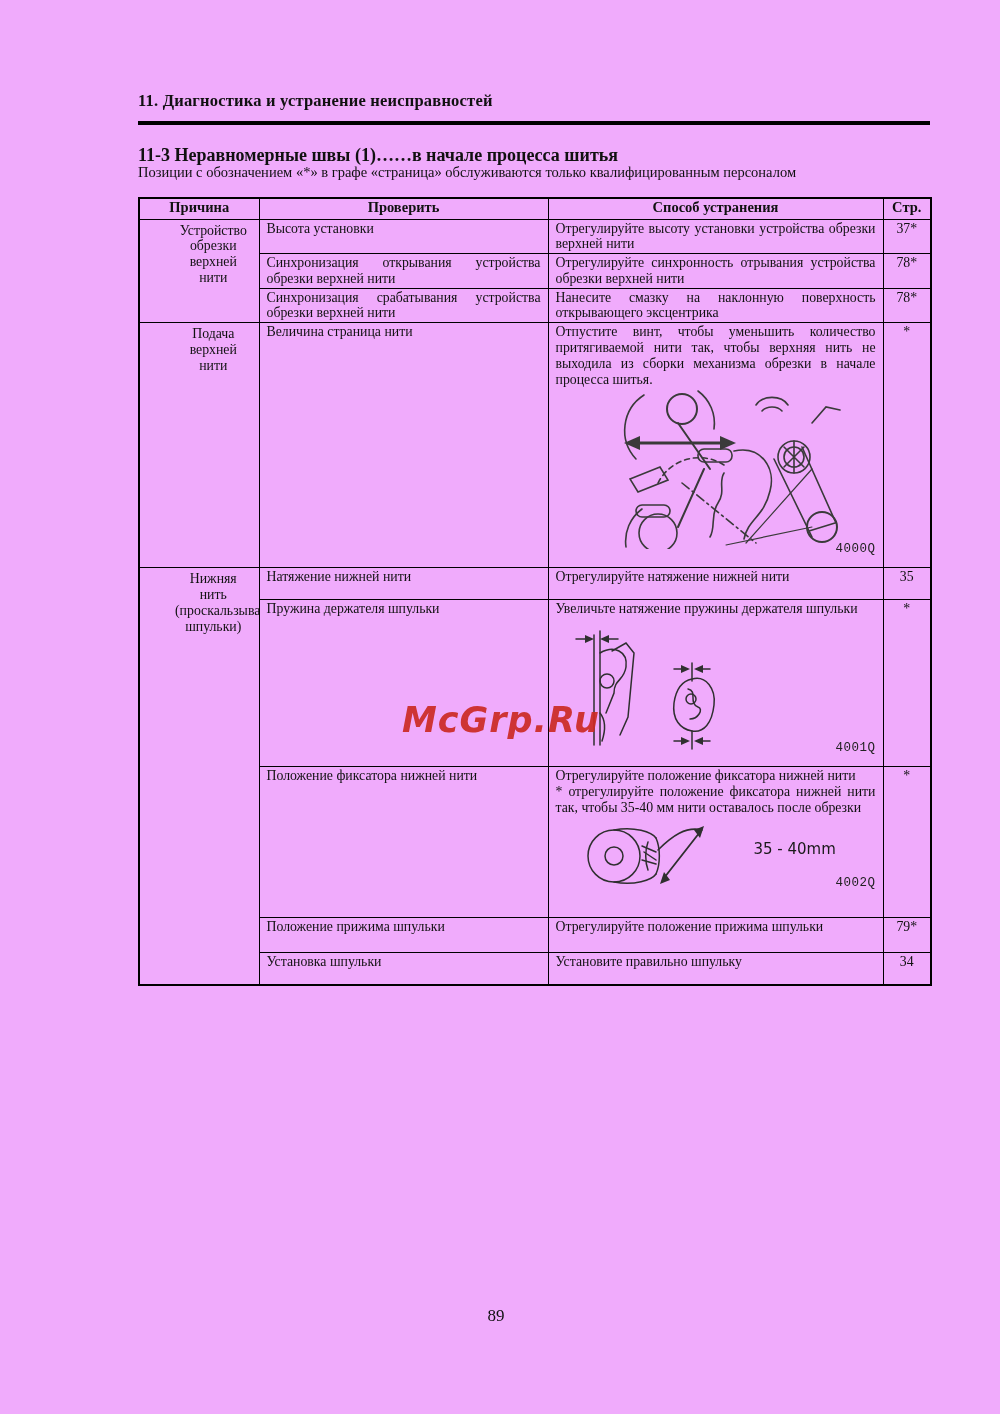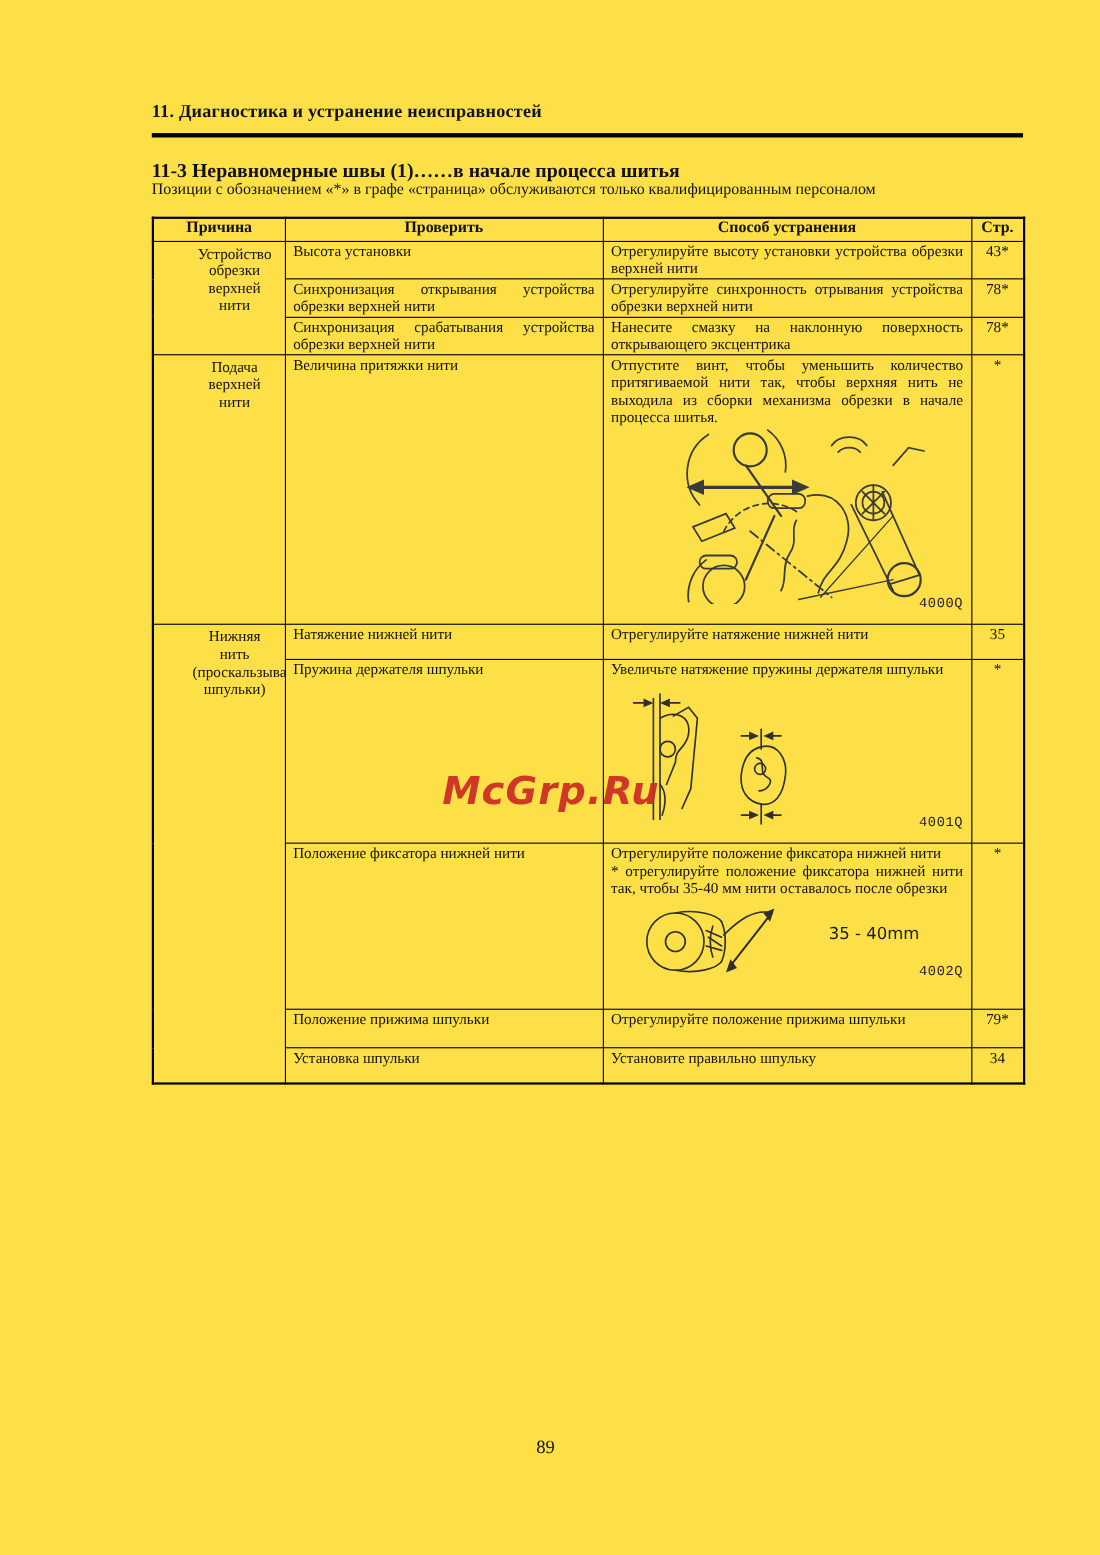--- a/index.html
+++ b/index.html
@@ -1,17 +1,17 @@
 <!DOCTYPE html>
 <html><head>
 <meta charset="utf-8">
 <style>
   html,body{margin:0;padding:0;background:#ffffff;}
   .page{
-    position:relative;width:1000px;height:1414px;background:#fde047;
+    position:relative;width:1000px;height:1414px;background:#f0abfc;
     font-family:"Liberation Serif","DejaVu Serif",serif;color:#111;overflow:hidden;
   }
   .doc-header{position:absolute;left:138px;top:91px;font-size:16.5px;font-weight:bold;letter-spacing:.2px;}
   .header-rule{position:absolute;left:138px;top:121px;width:792px;height:4px;background:#000;}
   .section-title{position:absolute;left:138px;top:145px;font-size:18px;font-weight:bold;}
   .section-subtitle{position:absolute;left:138px;top:164px;font-size:14.5px;}
   table.trouble{
     position:absolute;left:138px;top:197px;width:792px;border-collapse:collapse;
     table-layout:fixed;border:2px solid #000;
   }
@@ -66,36 +66,36 @@
         <th>Способ устранения</th>
         <th>Стр.</th>
       </tr>
     </thead>
     <tbody>
 
       <tr style="height:32px">
         <td class="cause" rowspan="3">Устройство обрезки верхней нити</td>
         <td class="check">Высота установки</td>
         <td class="remedy">Отрегулируйте высоту установки устройства обрезки верхней нити</td>
-        <td class="pagec">43*</td>
+        <td class="pagec">37*</td>
       </tr>
       <tr style="height:32px">
         <td class="check">Синхронизация открывания устройства обрезки верхней нити</td>
         <td class="remedy">Отрегулируйте синхронность отрывания устройства обрезки верхней нити</td>
         <td class="pagec">78*</td>
       </tr>
       <tr style="height:31px">
         <td class="check">Синхронизация срабатывания устройства обрезки верхней нити</td>
         <td class="remedy">Нанесите смазку на наклонную поверхность открывающего эксцентрика</td>
         <td class="pagec">78*</td>
       </tr>
 
       <tr style="height:245px">
         <td class="cause">Подача верхней нити</td>
-        <td class="check">Величина притяжки нити</td>
+        <td class="check">Величина страница нити</td>
         <td class="remedy">
           <p>Отпустите винт, чтобы уменьшить количество притягиваемой нити так, чтобы верхняя нить не выходила из сборки механизма обрезки в начале процесса шитья.</p>
           <div class="fig" style="height:172px">
             <svg style="left:50px" width="282" height="162" viewBox="0 0 282 162" fill="none" stroke="#3a3a3a" stroke-width="1.6" stroke-linecap="round">
               <path d="M38,8 A42,42 0 0 0 30,72"></path>
               <path d="M92,4 A40,40 0 0 1 108,42"></path>
               <circle cx="76" cy="22" r="15" stroke-width="2"></circle>
               <path d="M118,78 A46,46 0 0 0 52,96" stroke-dasharray="5 4"></path>
 
               <line x1="30" y1="56" x2="118" y2="56" stroke-width="3"></line>

